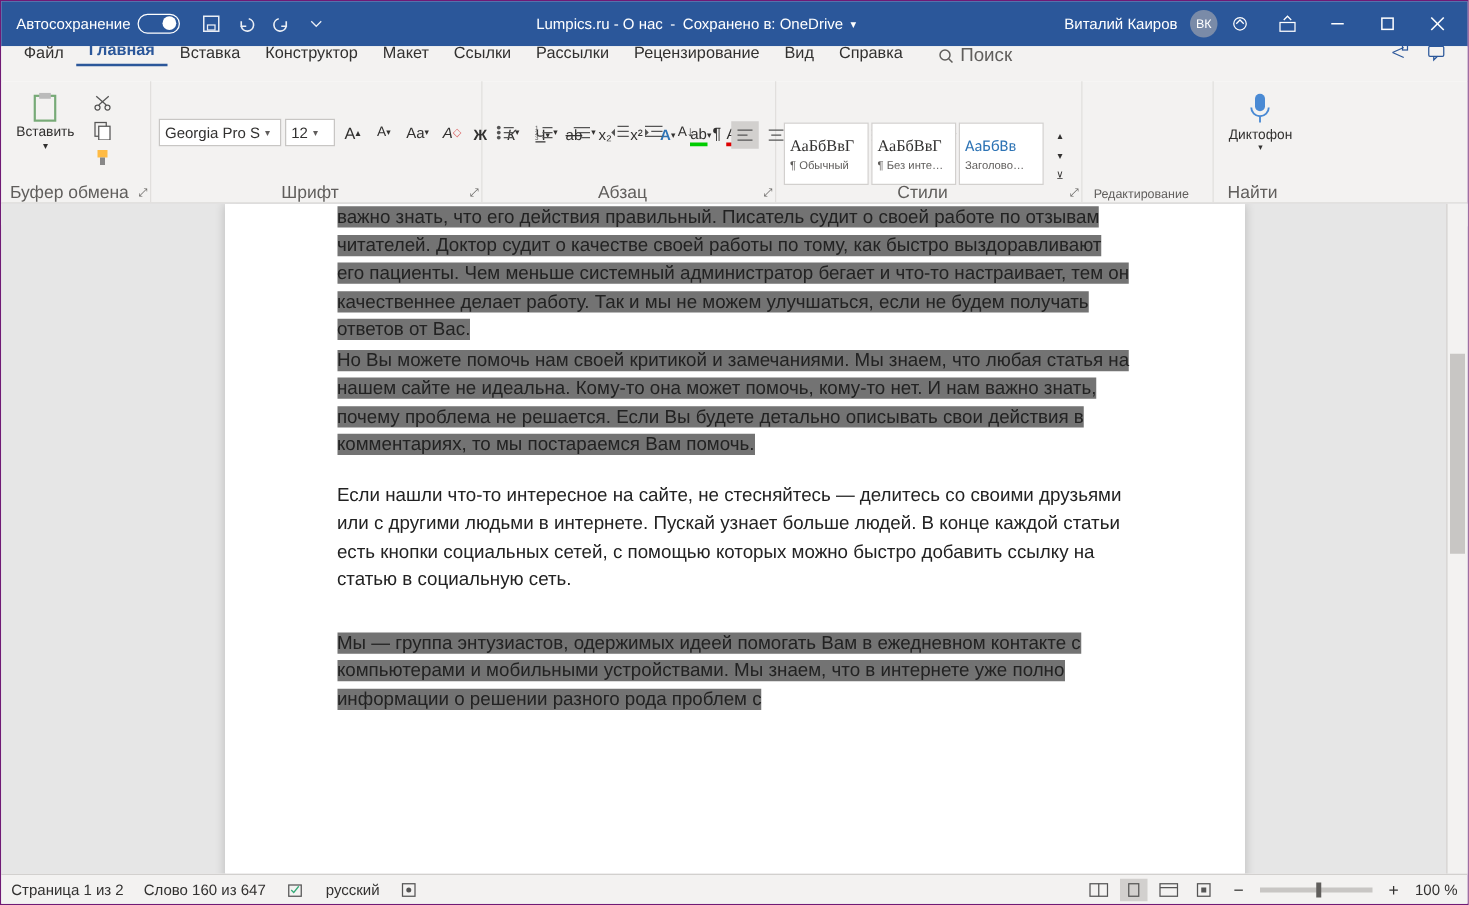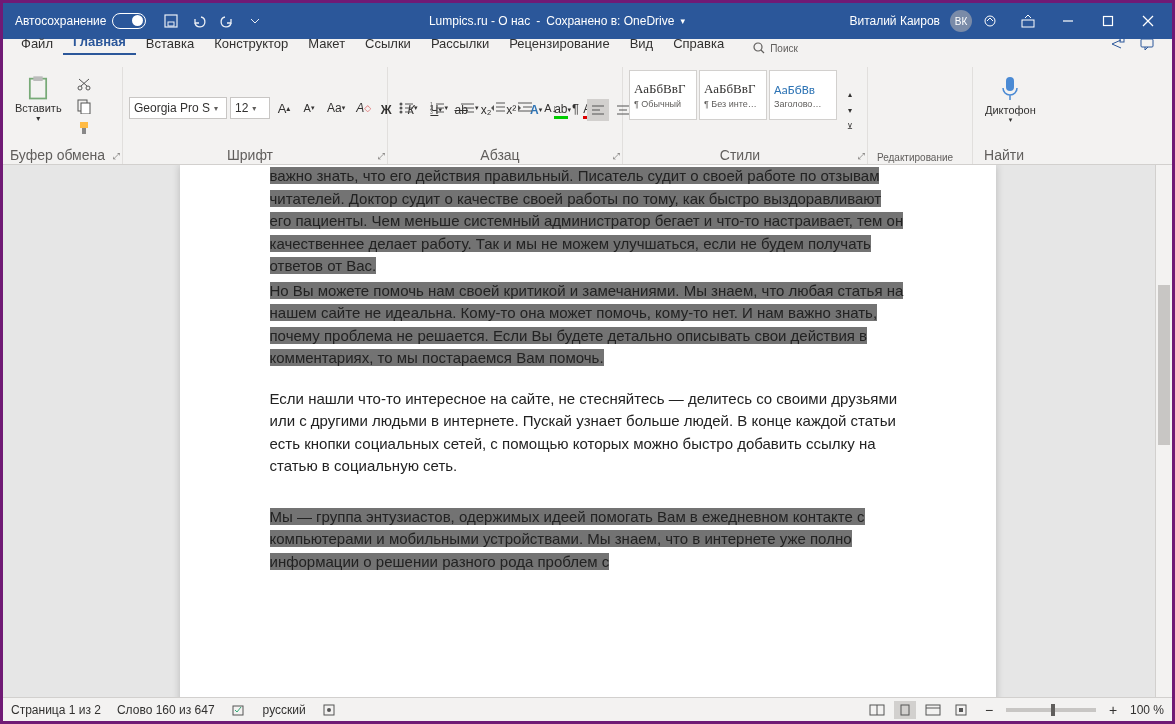--- a/index.html
+++ b/index.html
@@ -1,33 +1,33 @@
 <!DOCTYPE html>
 <html><head>
 <meta charset="utf-8">
 <style>
 *{margin:0;padding:0;box-sizing:border-box;font-family:"Segoe UI",Arial,sans-serif;}
 body{background:#999;overflow:hidden;}
-.window{width:1175px;height:724px;background:#fff;position:relative;border:3px solid #701a75;}
+.window{width:1175px;height:724px;background:#fff;position:relative;border:1px solid #701a75;}
 .titlebar{height:36px;background:#2b579a;color:#fff;display:flex;align-items:center;font-size:12px;}
 .titlebar .left{display:flex;align-items:center;gap:8px;padding-left:12px;}
 .autosave{display:flex;align-items:center;gap:6px;}
 .toggle{width:34px;height:16px;border:1px solid #fff;border-radius:9px;position:relative;background:transparent;}
 .toggle::after{content:"";position:absolute;right:2px;top:1px;width:11px;height:11px;background:#fff;border-radius:50%;}
 .qat{display:flex;gap:10px;margin-left:8px;}
 .qat .ic{width:18px;height:18px;display:flex;align-items:center;justify-content:center;opacity:.9;}
 .center{flex:1;text-align:center;display:flex;justify-content:center;align-items:center;gap:6px;}
 .right{display:flex;align-items:center;gap:10px;padding-right:4px;}
 .avatar{width:22px;height:22px;border-radius:50%;background:#7a8ba8;display:flex;align-items:center;justify-content:center;font-size:10px;}
 .winbtns{display:flex;}
 .winbtn{width:40px;height:36px;display:flex;align-items:center;justify-content:center;}
 .tabs{height:28px;background:#f3f2f1;display:flex;align-items:flex-end;padding:12px 8px;font-size:13px;color:#323130;}
 .tab{padding:5px 10px 4px;cursor:pointer;}
 .tab.active{border-bottom:2px solid #2b579a;color:#2b579a;font-weight:600;}
-.searchwrap{display:flex;align-items:center;gap:4px;margin-left:18px;color:#605e5c;font-size:10px;}
+.searchwrap{display:flex;align-items:center;gap:4px;margin-left:18px;color:#605e5c;font-size:15px;}
 .tabs .r{margin-left:auto;display:flex;gap:8px;padding-right:6px;align-items:center;}
 .tabicon{width:22px;height:22px;display:flex;align-items:center;justify-content:center;color:#2b579a;}
 .ribbon{height:98px;background:#f3f2f1;border-bottom:1px solid #d2d0ce;display:flex;font-size:12px;color:#323130;}
 .group{border-right:1px solid #e1dfdd;padding:3px 6px 14px;display:flex;flex-direction:row;justify-content:space-between;position:relative;}
 .glabel{position:absolute;bottom:1px;left:0;right:10px;text-align:center;font-size:14px;color:#605e5c;}
 .launcher{position:absolute;bottom:2px;right:2px;font-size:9px;color:#605e5c;}
 .grow{display:flex;gap:3px;align-items:center;}
 .btn{height:22px;min-width:22px;padding:0 3px;display:flex;align-items:center;justify-content:center;border:1px solid transparent;cursor:pointer;}
 .combo{height:22px;border:1px solid #c8c6c4;background:#fff;display:flex;align-items:center;padding:0 4px;font-size:12px;}
 .combo .dd{margin-left:4px;font-size:8px;color:#605e5c;}
@@ -356,21 +356,21 @@
               <rect x="2" y="2" width="10" height="10" fill="none" stroke="#555"></rect>
             </svg>
             <span style="font-size:7px;">▾</span>
           </div>
    </div>
    <div class="glabel">Абзац</div>
    <div class="launcher">⤢</div>
   </div>
 
   <div class="group" style="width:245px;">
-   <div style="display:flex;gap:2px;">
+   <div style="display:flex;gap:2px;align-items:flex-end;">
     <div class="styles-item">
             <span class="preview">АаБбВвГ</span>
             <span class="slabel">¶ Обычный</span>
           </div>
     <div class="styles-item">
             <span class="preview">АаБбВвГ</span>
             <span class="slabel">¶ Без инте…</span>
           </div>
     <div class="styles-item blue">
             <span class="preview">АаБбВв</span>

